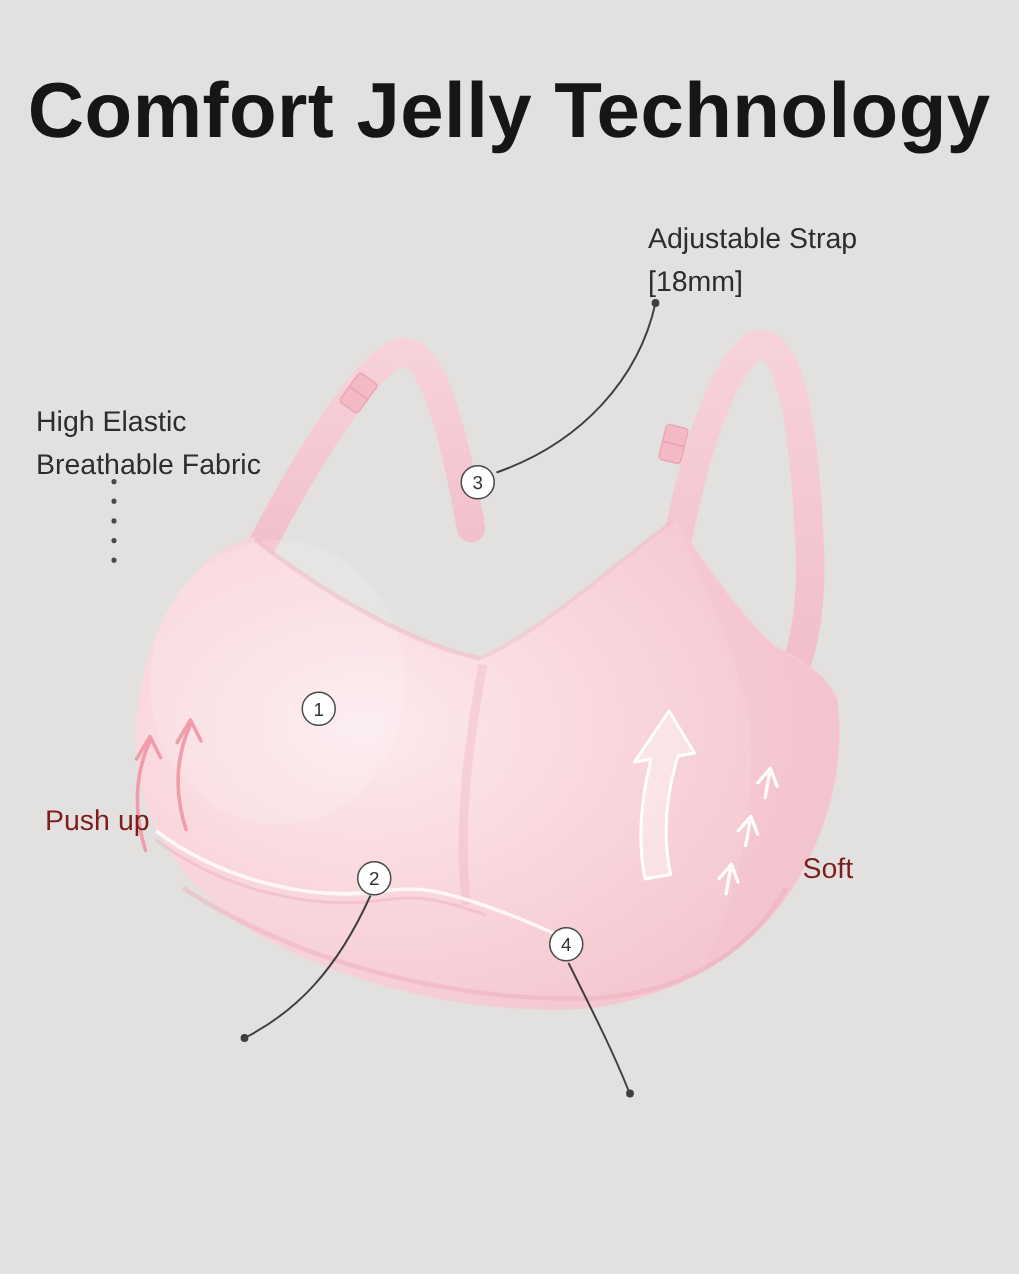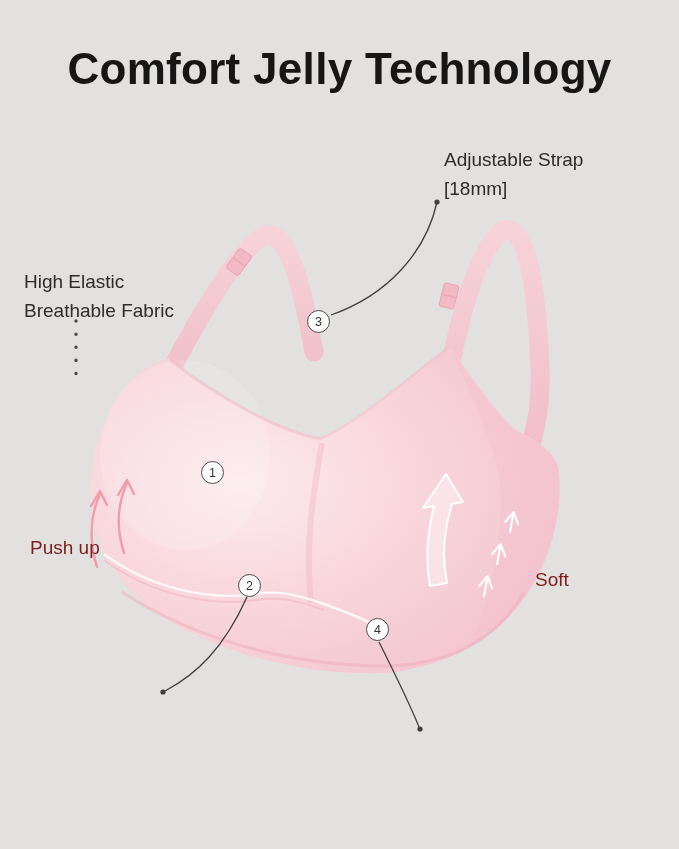--- a/index.html
+++ b/index.html
@@ -4,26 +4,26 @@
 <style>
   * { margin:0; padding:0; box-sizing:border-box; }
   html,body { background:#e3e1df; }
   .canvas {
     position:relative; width:679px; height:849px;
     background:#e3e1df; overflow:hidden;
     font-family:"Liberation Sans", sans-serif;
   }
   .title {
     position:absolute; top:44px; left:0; width:100%;
-    text-align:center; font-size:44px; font-weight:700;
+    text-align:center; font-size:52px; font-weight:700;
     color:#161616; letter-spacing:.3px;
   }
   .art { position:absolute; left:0; top:0; width:679px; height:849px; }
   .callout { position:absolute; font-size:19px; color:#2d2d2d; line-height:1.5; }
-  .co-strap   { left:444px; top:146px; }
+  .co-strap   { left:432px; top:146px; }
   .co-elastic { left:24px;  top:268px; }
   .co-wtype   { left:96px;  top:700px; }
   .co-stretch { left:418px; top:731px; }
   .accent { position:absolute; font-size:19px; color:#7f1d1d; }
   .accent.push-up { left:30px;  top:537px; }
   .accent.soft    { left:535px; top:569px; }
   .marker {
     position:absolute; width:23px; height:23px; border-radius:50%;
     background:#ffffff; border:1.3px solid #4a4a4a; color:#333;
     font-size:12.5px; display:flex; align-items:center; justify-content:center;

